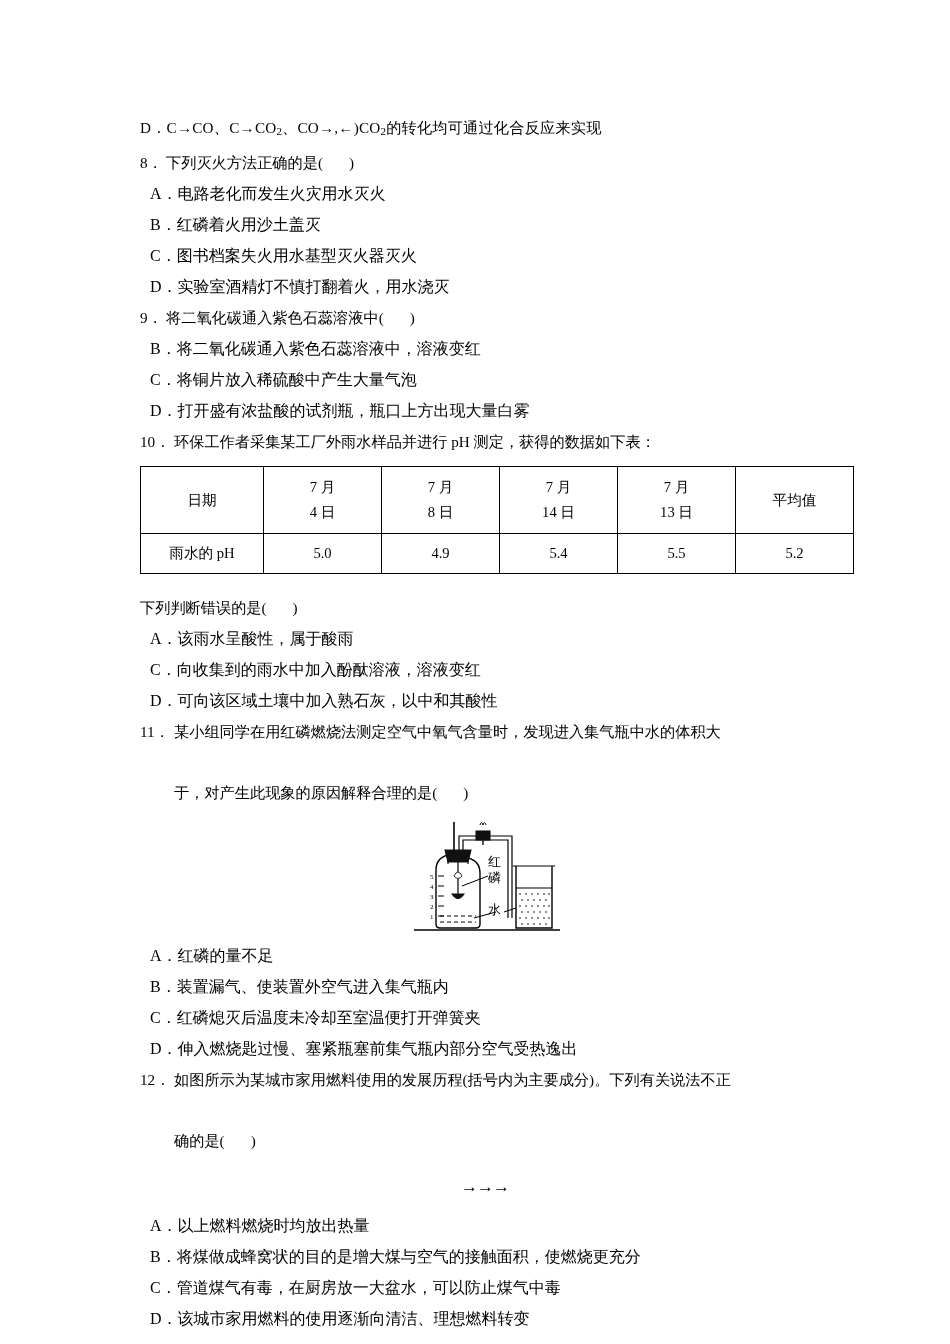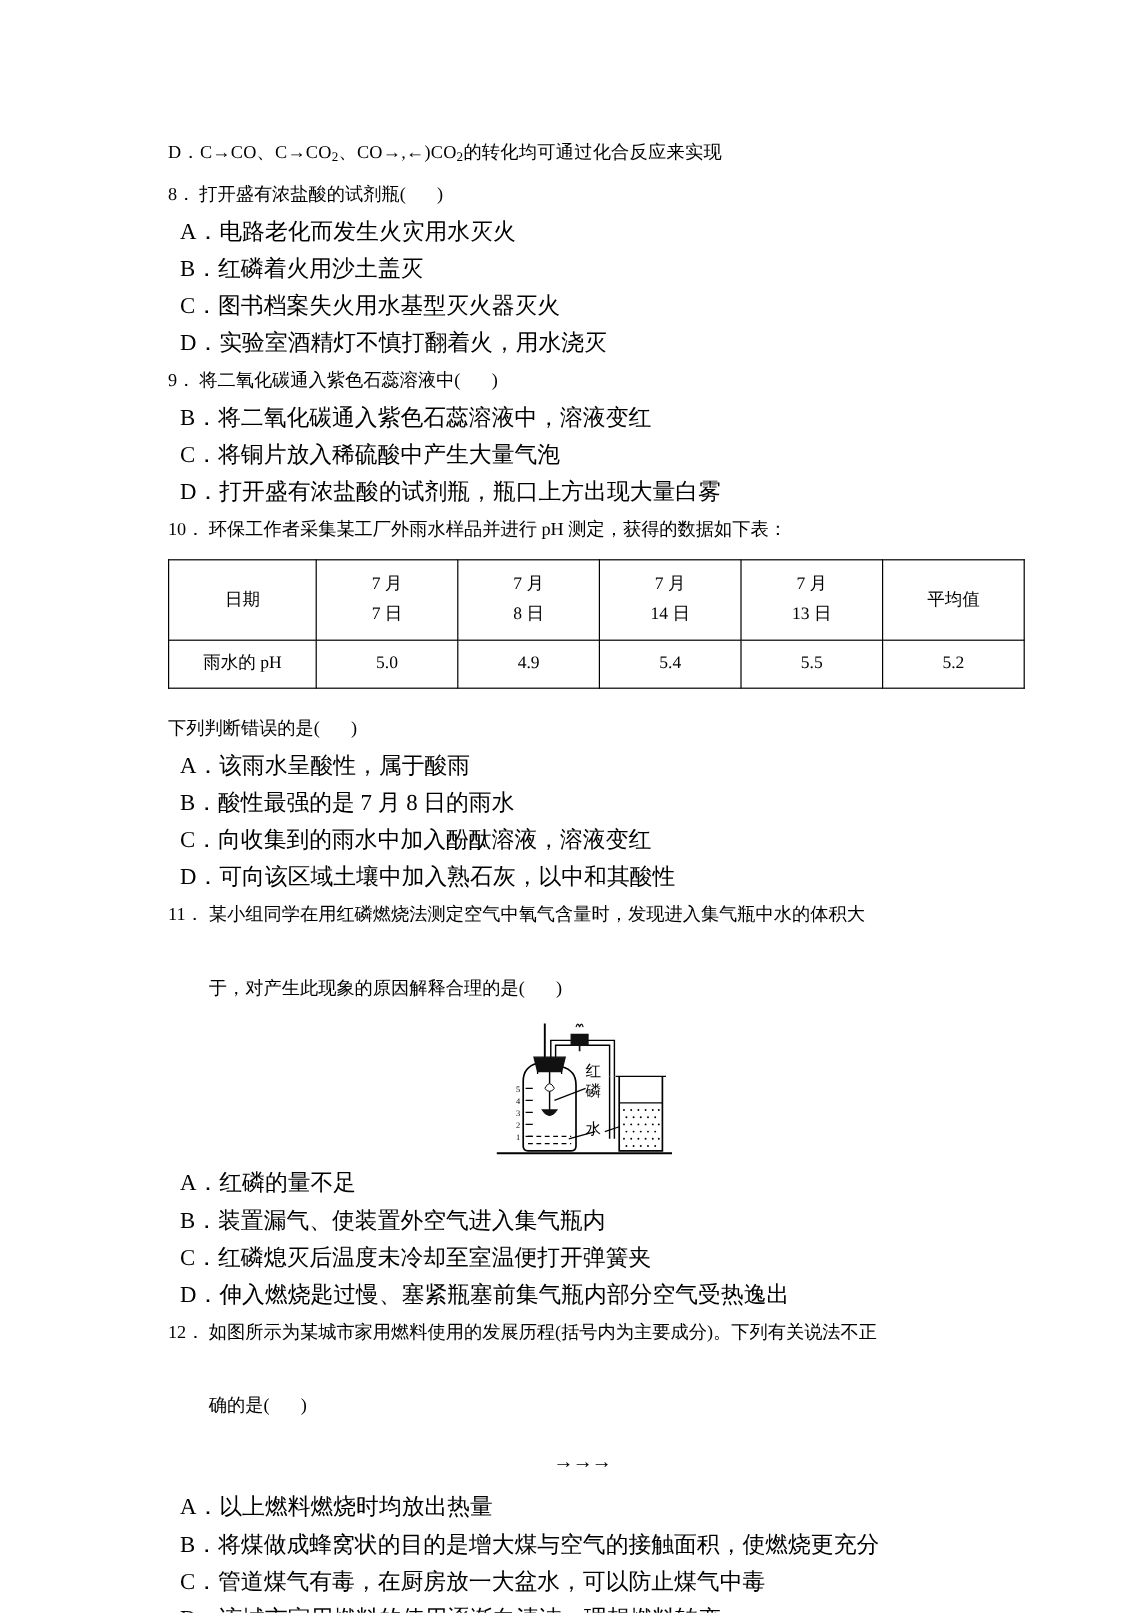--- a/index.html
+++ b/index.html
@@ -33,21 +33,21 @@
     font-size: 15.2px;
     line-height: 31px;
     white-space: nowrap;
     letter-spacing: 0.2px;
   }
   .q-line {
     font-size: 15.2px;
     line-height: 31px;
   }
   .opt {
-    font-size: 19px;
+    font-size: 16px;
     line-height: 31px;
     padding-left: 10px;
     white-space: nowrap;
   }
   .opt .lbl {
     display: inline-block;
     min-width: 24px;
   }
   .qnum {
     display: inline-block;
@@ -126,21 +126,21 @@
 <body>
 
 <div class="page">
   <div class="content">
 
     <div class="line">
       <span class="lbl">D．</span><span>C→CO、C→CO</span><sub>2</sub><span>、CO→,←)CO</span><sub>2</sub><span>的转化均可通过化合反应来实现</span>
     </div>
 
     <div class="q-line">
-      <span class="qnum">8．</span><span>打开盛有浓盐酸的试剂瓶(</span><span class="gap"></span><span>)</span>
+      <span class="qnum">8．</span><span>下列灭火方法正确的是(</span><span class="gap"></span><span>)</span>
     </div>
     <div class="opt">
       <span class="lbl">A．</span><span>电路老化而发生火灾用水灭火</span>
     </div>
     <div class="opt">
       <span class="lbl">B．</span><span>红磷着火用沙土盖灭</span>
     </div>
     <div class="opt">
       <span class="lbl">C．</span><span>图书档案失火用水基型灭火器灭火</span>
     </div>
@@ -164,21 +164,21 @@
     <div class="q-line">
       <span class="qnum wide">10．</span><span>环保工作者采集某工厂外雨水样品并进行 pH 测定，获得的数据如下表：</span>
     </div>
 
     <table class="ph-table">
       <tbody>
         <tr class="head">
           <td class="c-date">日期</td>
           <td class="c-d1 two-line">
             <span>7 月</span>
-            <span>7 日</span>
+            <span>4 日</span>
           </td>
           <td class="c-d2 two-line">
             <span>7 月</span>
             <span>8 日</span>
           </td>
           <td class="c-d3 two-line">
             <span>7 月</span>
             <span>14 日</span>
           </td>
           <td class="c-d4 two-line">
@@ -196,23 +196,20 @@
           <td class="c-avg">5.2</td>
         </tr>
       </tbody>
     </table>
 
     <div class="q-line">
       <span>下列判断错误的是(</span><span class="gap"></span><span>)</span>
     </div>
     <div class="opt">
       <span class="lbl">A．</span><span>该雨水呈酸性，属于酸雨</span>
-    </div>
-    <div class="opt">
-      <span class="lbl">B．</span><span>酸性最强的是 7 月 8 日的雨水</span>
     </div>
     <div class="opt">
       <span class="lbl">C．</span><span>向收集到的雨水中加入酚酞溶液，溶液变红</span>
     </div>
     <div class="opt">
       <span class="lbl">D．</span><span>可向该区域土壤中加入熟石灰，以中和其酸性</span>
     </div>
 
     <div class="q-line">
       <span class="qnum wide">11．</span><span>某小组同学在用红磷燃烧法测定空气中氧气含量时，发现进入集气瓶中水的体积大</span>

